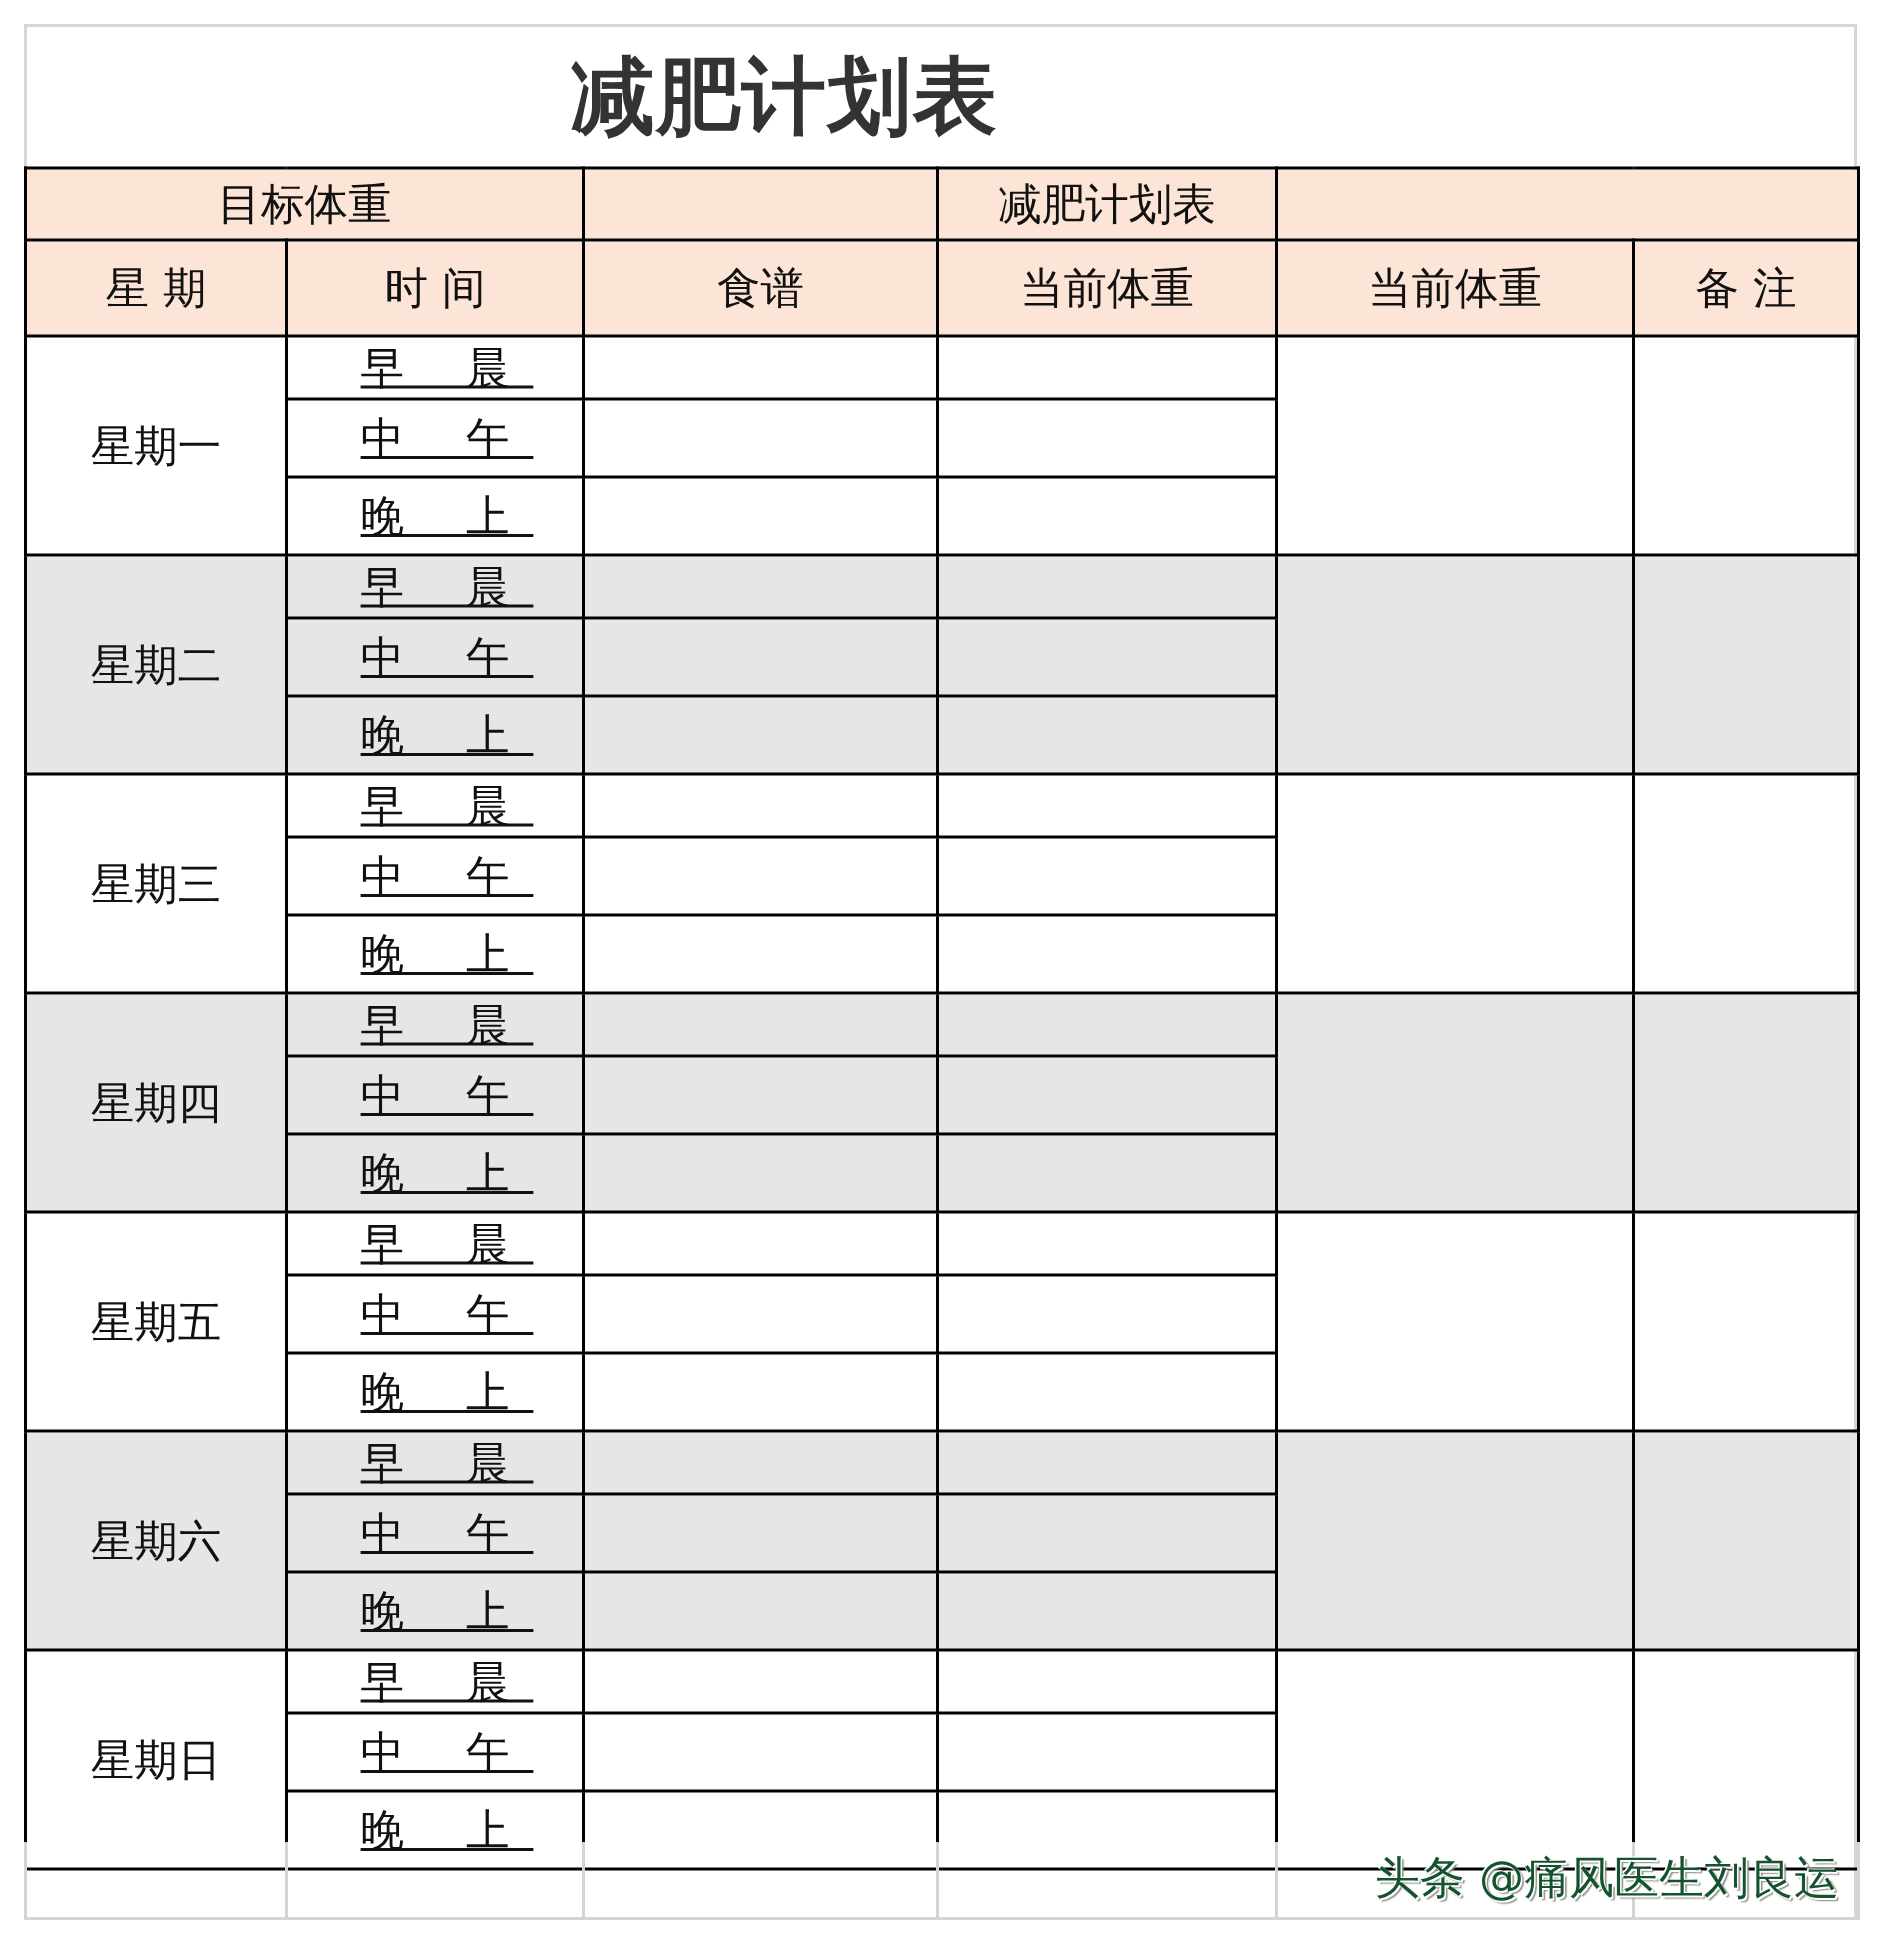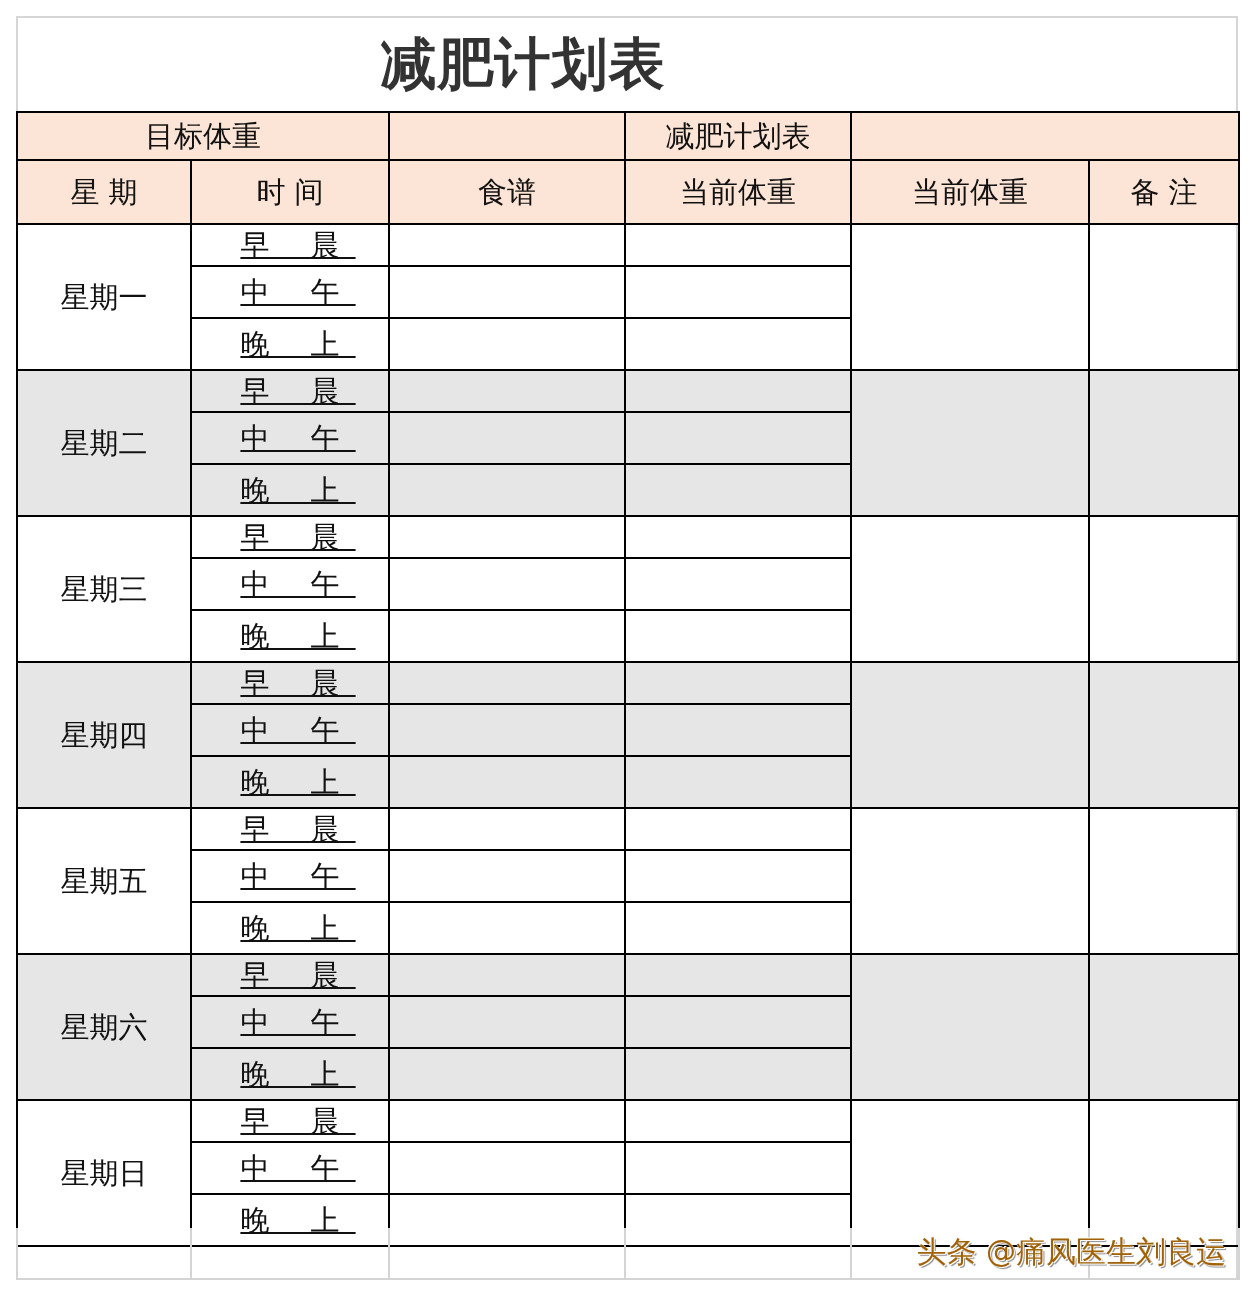--- a/index.html
+++ b/index.html
@@ -12,21 +12,21 @@
            font-size:56px; font-weight:bold; color:#333; letter-spacing:1px; }
   table.plan { position:absolute; left:16px; top:111px; border-collapse:collapse;
                table-layout:fixed; }
   table.plan td { border:2px solid #000; padding:0; text-align:center;
                   vertical-align:middle; font-size:29px; line-height:1; overflow:hidden; }
   .hdr td { background:#fce4d6; }
   .gray td { background:#e6e6e6; }
   .wide { letter-spacing:16px; padding-left:16px !important;text-decoration:underline; }
   table.foot { position:absolute; left:16px; top:1228px; border-collapse:collapse; table-layout:fixed; }
   table.foot td { border:2px solid #d4d4d4; border-top:none; height:50px; padding:0; }
-  .watermark { position:absolute; right:28px; top:1232px; font-size:30px; color:#a16207;
+  .watermark { position:absolute; right:28px; top:1232px; font-size:30px; color:#14532d;
                text-shadow:1px 1px 0 #fff, -1px -1px 0 #fff, 2px 2px 1px #888; }
 </style>
 </head>
 <body>
 
 <div class="sheet"></div>
 <div class="title">减肥计划表</div>
 
 <table class="plan">
   <colgroup>

